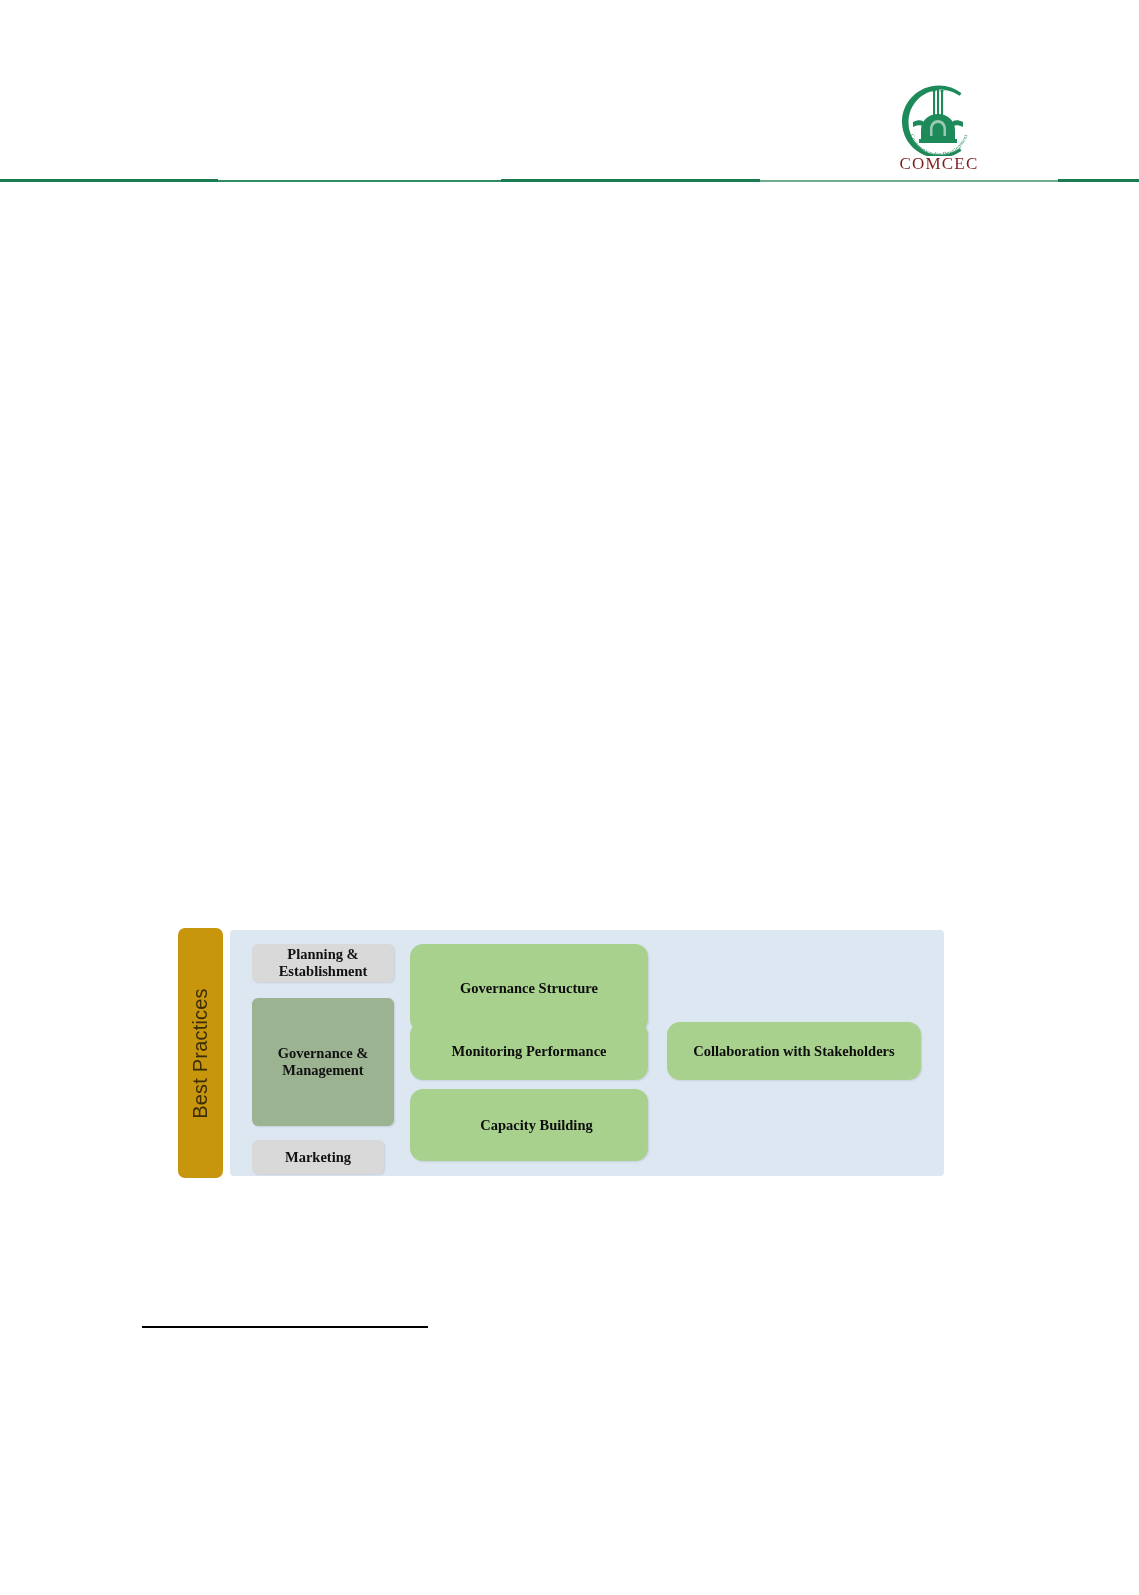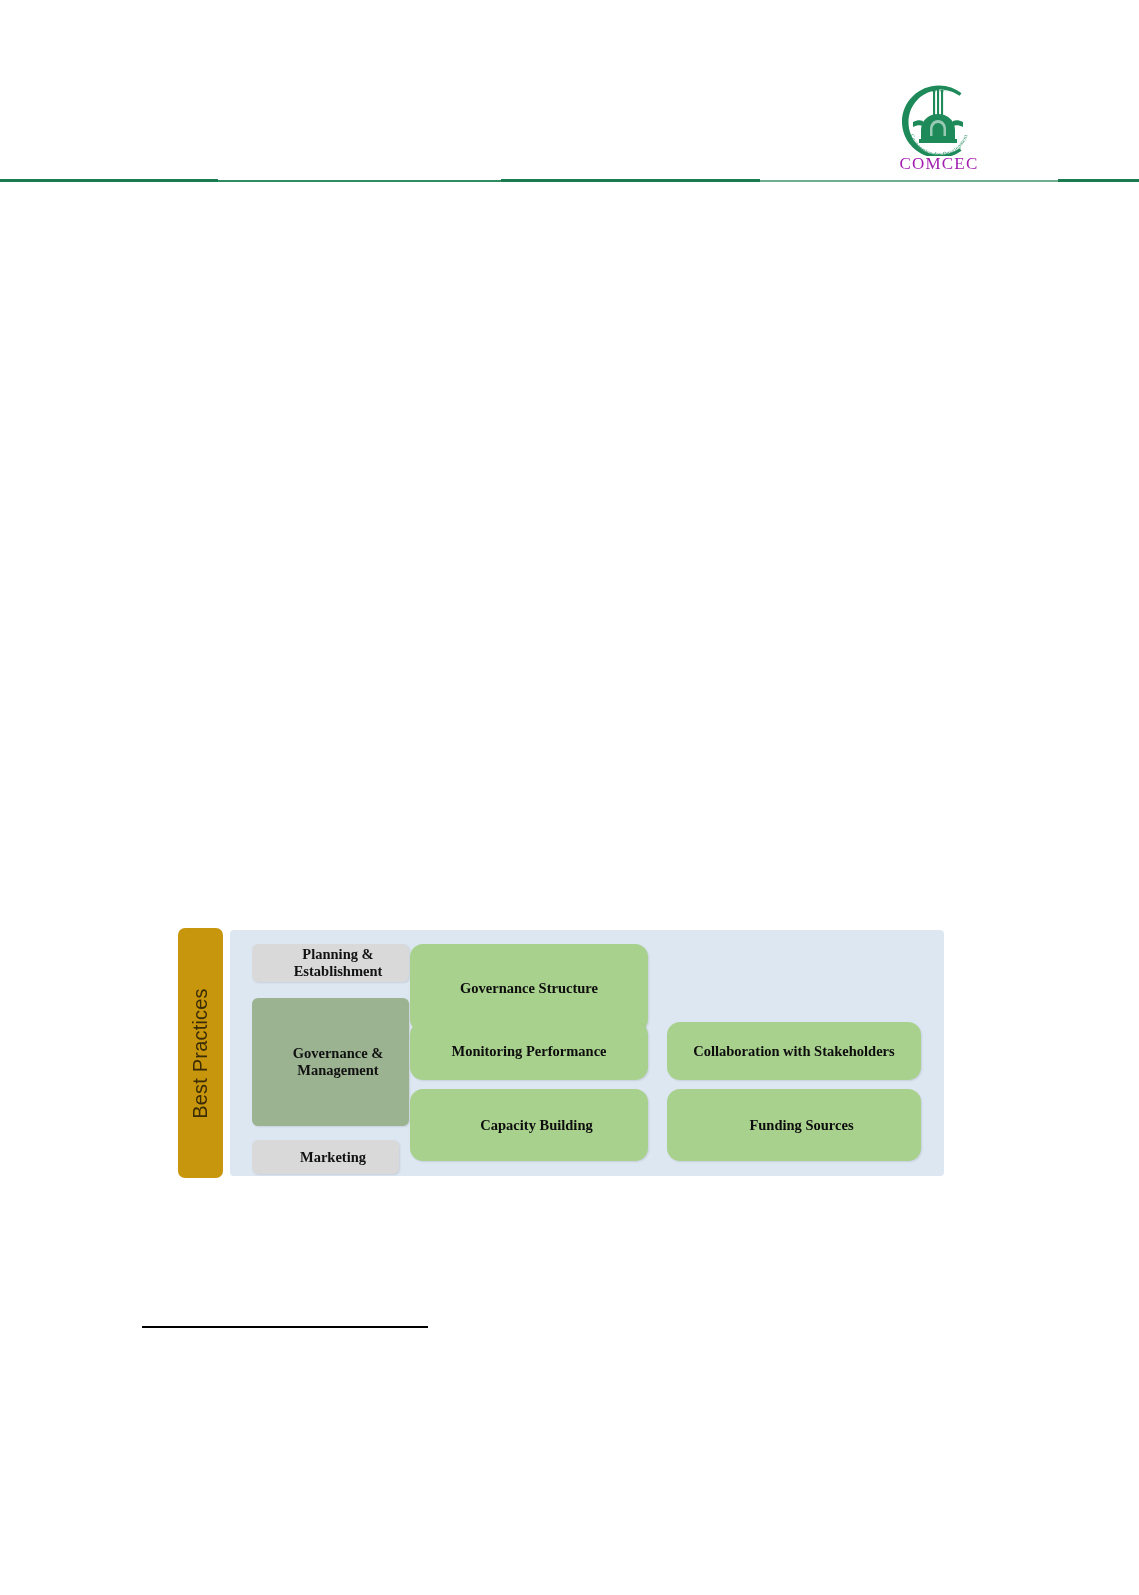--- a/index.html
+++ b/index.html
@@ -35,21 +35,21 @@
   #brand-mark {
     width: 92px;
     height: 72px;
     display: block;
   }
   #brand-wordmark {
     display: block;
     font-family: "Liberation Serif", "DejaVu Serif", serif;
     font-size: 17px;
     letter-spacing: 1.2px;
-    color: #a21caf;
+    color: #7f1d1d;
     margin-top: -1px;
     line-height: 18px;
   }
   #header-rule {
     position: absolute;
     left: 0;
     top: 179px;
     width: 1139px;
     height: 3px;
   }
@@ -104,21 +104,20 @@
     border-radius: 6px;
     display: flex;
     align-items: center;
     justify-content: center;
     text-align: center;
     font-size: 14.5px;
     font-weight: bold;
     color: #111111;
     line-height: 17px;
     box-shadow: 1px 1px 2px rgba(0,0,0,0.10);
-    padding-left: 15px;
   }
   #cat-planning      { left: 22px; top: 14px;  width: 142px; height: 38px; }
   #cat-governance    { left: 22px; top: 68px;  width: 142px; height: 128px;
                         background: #9CB392; border-radius: 6px; }
   #cat-marketing     { left: 22px; top: 210px; width: 132px; height: 34px; }
 
   .item-box {
     position: absolute;
     background: #A9D18E;
     border-radius: 13px;
@@ -234,20 +233,17 @@
     </div>
 
     <div class="item-box col-b row-2">
       <span>Collaboration with Stakeholders</span>
     </div>
 
     <div class="item-box col-a row-3">
       <span>Capacity Building</span>
     </div>
 
-    <div class="item-box col-b row-3">
-      <span>Funding Sources</span>
-    </div>
 
   </div>
 </div>
 
 <div id="footnote-rule"></div>
 
 </body></html>

